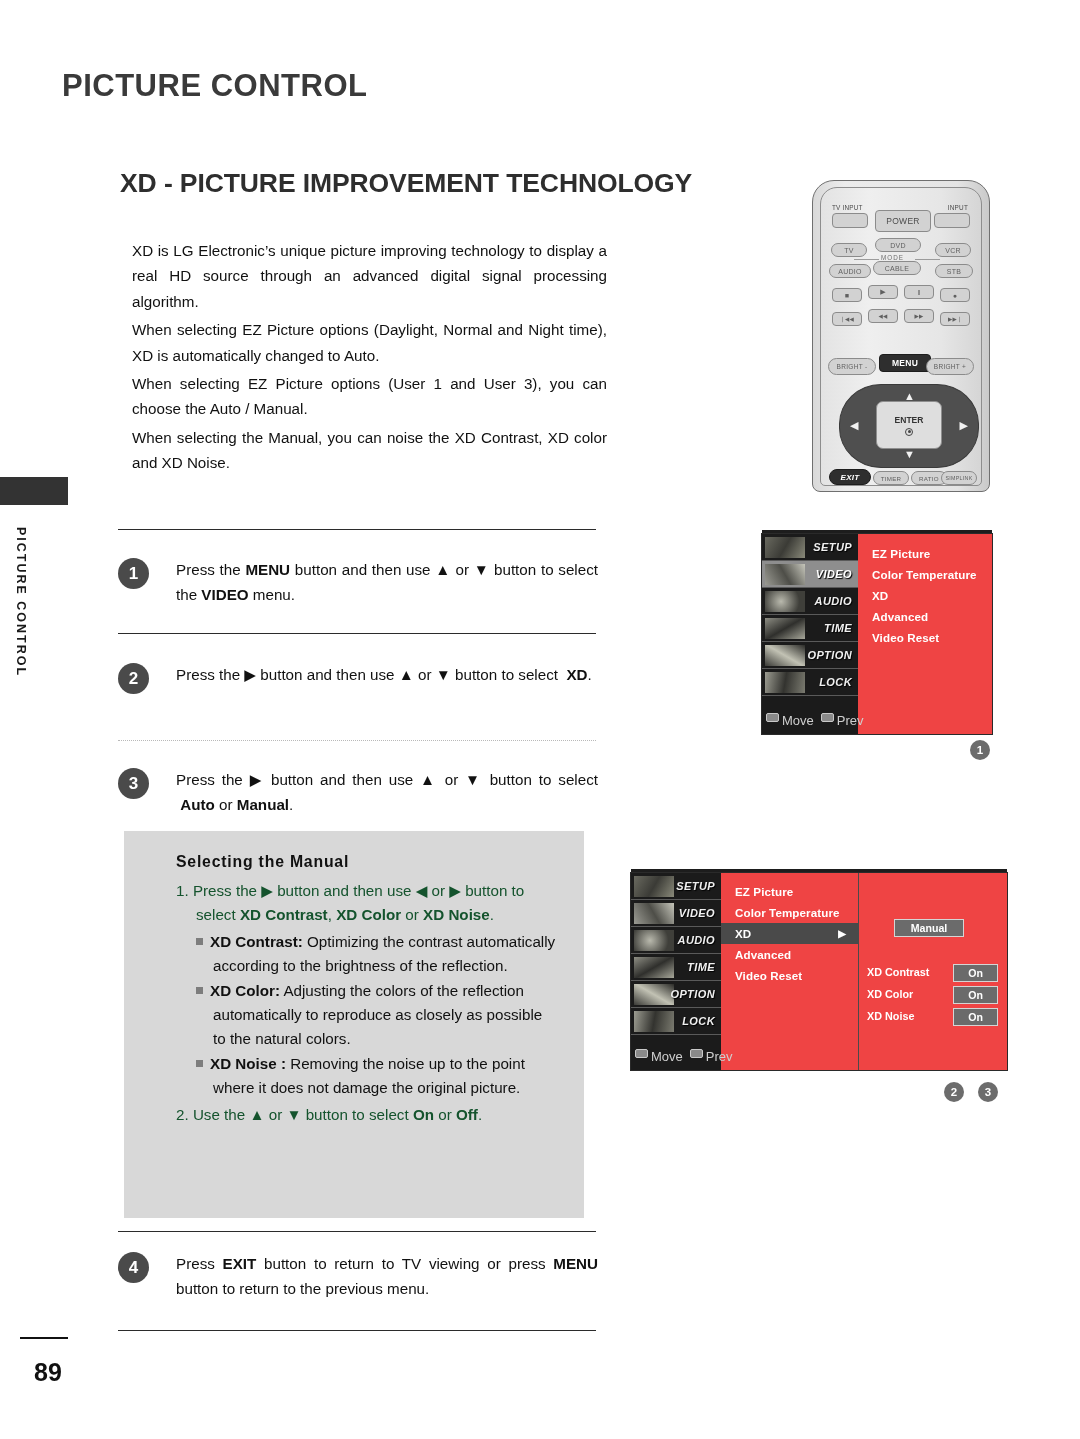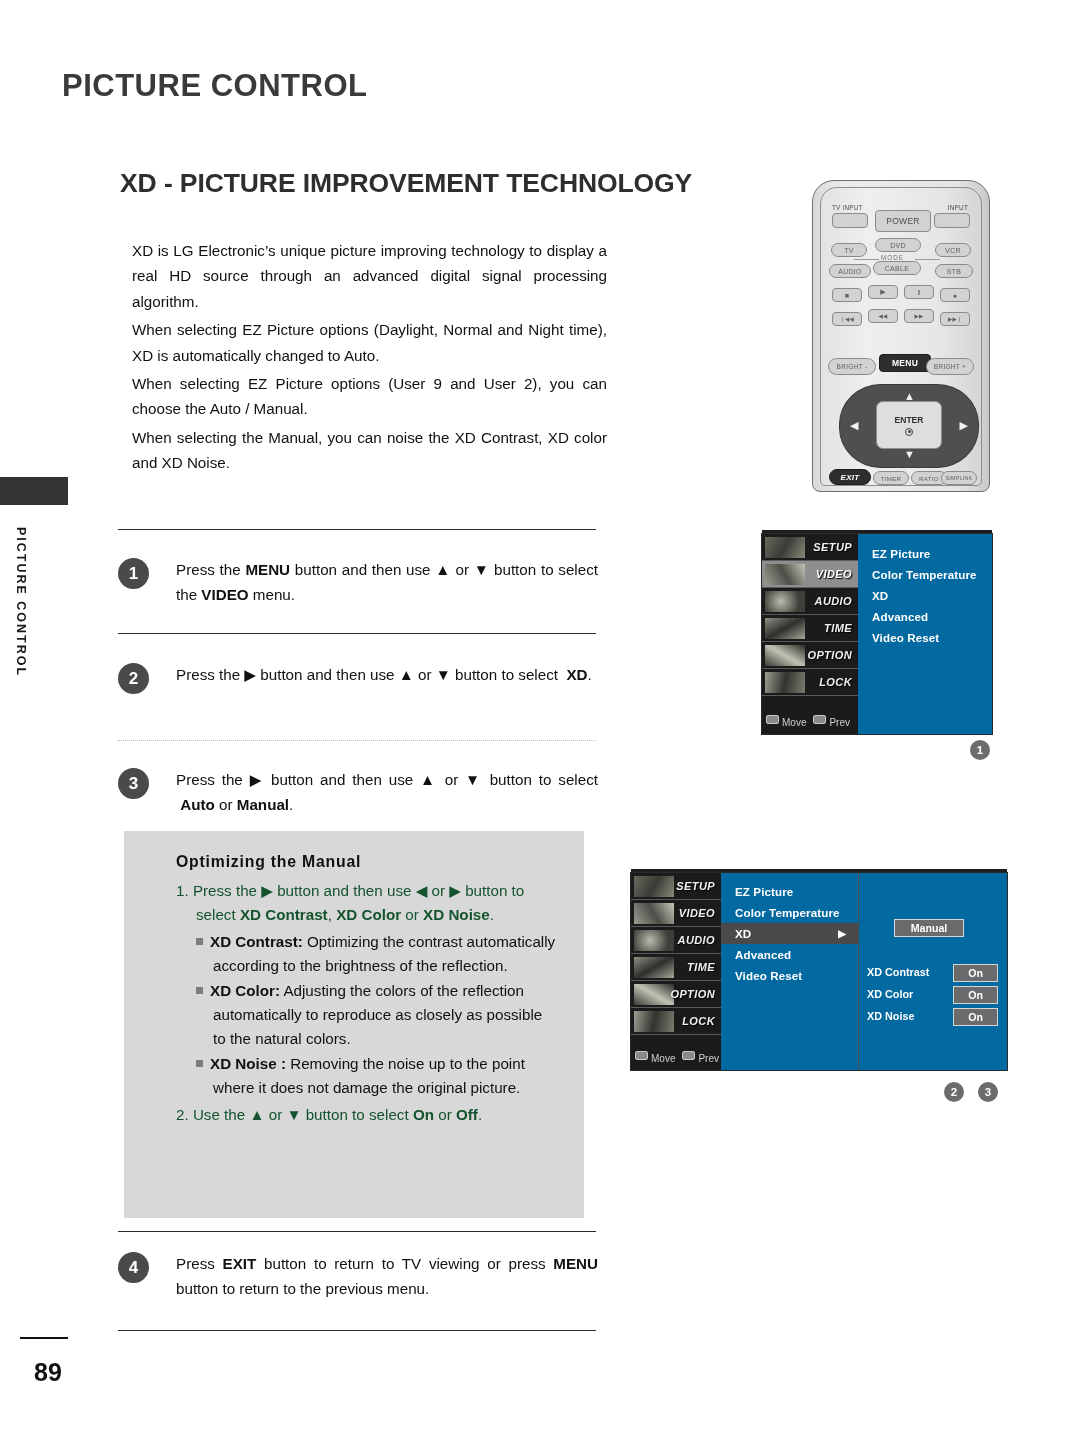--- a/index.html
+++ b/index.html
@@ -128,21 +128,21 @@
     justify-content: center;
   }
   .dpad-center .ent { font-size: 8.5px; font-weight: bold; color: #333; }
   .dpad-center .dot { width: 8px; height: 8px; border: 1.4px solid #444;
                       border-radius: 50%; margin-top: 3px; position: relative; }
   .dpad-center .dot::after { content:""; position:absolute; left:1.5px; top:1.5px;
       width:3px; height:3px; background:#444; border-radius:50%; }
   .arw { position: absolute; color: #f2f2f2; font-size: 11px; line-height: 1; }
 
   
-  .osd { position: absolute; background: #0369a1; border: 1px solid #2a2a2a; }
+  .osd { position: absolute; background: #ef4444; border: 1px solid #2a2a2a; }
   .osd-top-line { position: absolute; left: 0; right: 0; top: -4px; height: 3px;
                   background: #1d1d1d; }
   .osd-left {
     position: absolute; left: 0; top: 0; bottom: 0; width: 96px;
     background: #1b1b1b;
   }
   .osd-icon-row {
     position: relative; height: 27px;
     border-bottom: 1px solid #5a5a5a;
     display: flex; align-items: center; justify-content: flex-end;
@@ -158,21 +158,21 @@
   }
   .osd-icon-row.sel { background: #8e8e8e; }
   .osd-icon-row.sel span { color: #ffffff; }
   .osd-nav {
     position: absolute; left: 4px; bottom: 6px; right: 4px;
     display: flex; gap: 7px; align-items: center;
   }
   .osd-nav .chip { display: flex; align-items: center; gap: 3px; }
   .osd-nav .chipimg { width: 13px; height: 9px; background: #8a8a8a;
                       border: 1px solid #c9c9c9; border-radius: 2px; }
-  .osd-nav .chiptxt { font-size: 10px; color: #cfcfcf; margin-top: 6px; }
+  .osd-nav .chiptxt { font-size: 13px; color: #cfcfcf; margin-top: 6px; }
   .osd-list { position: absolute; top: 0; bottom: 0; }
   .osd-item {
     font-size: 11.6px; font-weight: bold; color: #ffffff; letter-spacing: .1px;
     padding: 4px 0 4px 14px; position: relative;
   }
   .osd-item.hl { background: #4a4a4a; }
   .osd-item .caret { position: absolute; right: 12px; top: 5px;
                      color: #fff; font-size: 10px; }
   .osd-right { position: absolute; top: 0; bottom: 0;
                border-left: 1px solid #4a4a4a; }
@@ -195,21 +195,21 @@
 
   <div class="side-tab-block"></div>
   <div class="side-vertical-label">PICTURE CONTROL</div>
 
   <div class="chapter-title">PICTURE CONTROL</div>
   <div class="section-title">XD - PICTURE IMPROVEMENT TECHNOLOGY</div>
 
   <div class="intro">
     <p>XD is LG Electronic’s unique picture improving technology to display a real HD source through an advanced digital signal processing algorithm.</p>
     <p>When selecting EZ Picture options (Daylight, Normal and Night time), XD is automatically changed to Auto.</p>
-    <p>When selecting EZ Picture options (User 9 and User 2), you can choose the Auto / Manual.</p>
+    <p>When selecting EZ Picture options (User 1 and User 3), you can choose the Auto / Manual.</p>
     <p>When selecting the Manual, you can noise the XD Contrast, XD color and XD Noise.</p>
   </div>
 
   <div class="rule" style="top:529px;"></div>
 
   <div class="step" style="top:558px;">
     <div class="badge">1</div>
     <div class="step-text">Press the <b>MENU</b> button and then use ▲ or ▼ button to select the <b>VIDEO</b> menu.</div>
   </div>
 
@@ -222,21 +222,21 @@
 
   <div class="rule dotted" style="top:740px;"></div>
 
   <div class="step" style="top:768px;">
     <div class="badge">3</div>
     <div class="step-text">Press the ▶ button and then use ▲ or ▼ button to select <b>&nbsp;Auto</b> or <b>Manual</b>.</div>
   </div>
 
   <div class="callout">
     <div class="callout-inner">
-      <h4>Optimizing the Manual</h4>
+      <h4>Selecting the Manual</h4>
       <div class="num-item">1. Press the ▶ button and then use ◀ or ▶ button to select <b>XD&nbsp;Contrast</b>, <b>XD&nbsp;Color</b> or <b>XD&nbsp;Noise</b>.</div>
       <ul>
         <li>
           <span class="sq"></span><span><b>XD&nbsp;Contrast:</b> Optimizing the contrast automatically according to the brightness of the reflection.</span>
         </li>
         <li>
           <span class="sq"></span><span><b>XD&nbsp;Color:</b> Adjusting the colors of the reflection automatically to reproduce as closely as possible to the natural colors.</span>
         </li>
         <li>
           <span class="sq"></span><span><b>XD&nbsp;Noise :</b> Removing the noise up to the point where it does not damage the original picture.</span>

